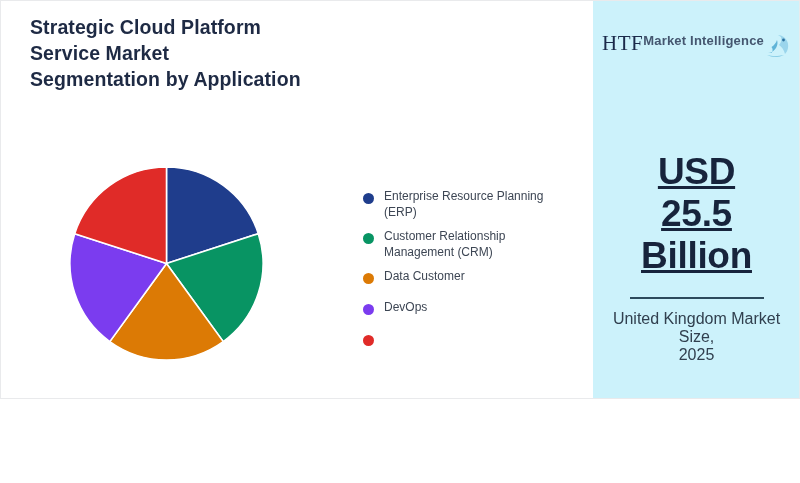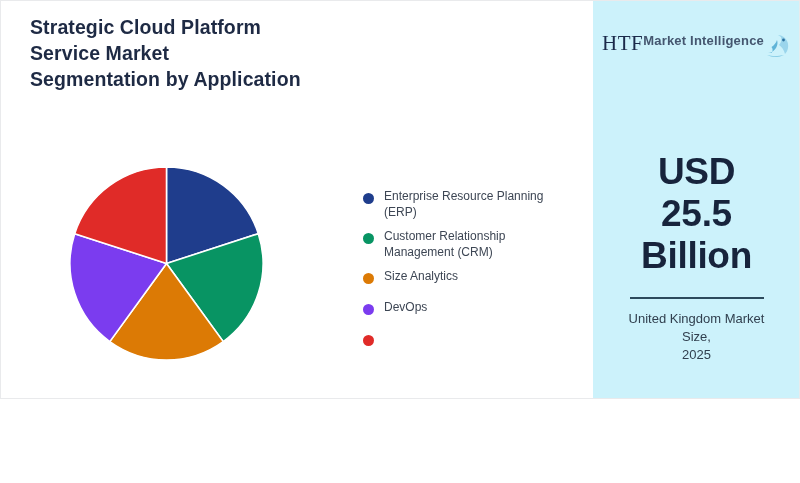--- a/index.html
+++ b/index.html
@@ -132,38 +132,38 @@
     left: 0;
     top: 150px;
     width: 207px;
     text-align: center;
     font-size: 37px;
     font-weight: bold;
     line-height: 42px;
     color: #17243c;
     letter-spacing: -0.3px;
   }
-  #stat-value .sline { display: block; }
+  #stat-value .sline { display: block; text-decoration: underline; }
 
   #stat-divider {
     position: absolute;
     left: 37px;
     top: 296px;
     width: 134px;
     height: 2px;
     background: #2c4a5c;
   }
 
   #stat-caption {
     position: absolute;
     left: 8px;
     top: 309px;
     width: 191px;
     text-align: center;
-    font-size: 13px;
+    font-size: 16px;
     line-height: 18px;
     color: #31404f;
   }
   #stat-caption .cline { display: block; }
 </style>
 </head>
 <body>
 
 <div id="infographic">
 
@@ -191,21 +191,21 @@
         <div class="legend-item">
           <span class="legend-marker" style="background: rgb(31, 61, 140);"></span>
           <span class="legend-label">Enterprise Resource Planning (ERP)</span>
         </div>
         <div class="legend-item">
           <span class="legend-marker" style="background: rgb(8, 148, 99);"></span>
           <span class="legend-label">Customer Relationship Management (CRM)</span>
         </div>
         <div class="legend-item">
           <span class="legend-marker" style="background: rgb(220, 122, 5);"></span>
-          <span class="legend-label">Size Analytics</span>
+          <span class="legend-label">Data Customer</span>
         </div>
         <div class="legend-item">
           <span class="legend-marker" style="background: rgb(123, 60, 239);"></span>
           <span class="legend-label">DevOps</span>
         </div>
         <div class="legend-item">
           <span class="legend-marker" style="background: rgb(224, 43, 40);"></span>
         </div>
       </div>
 

